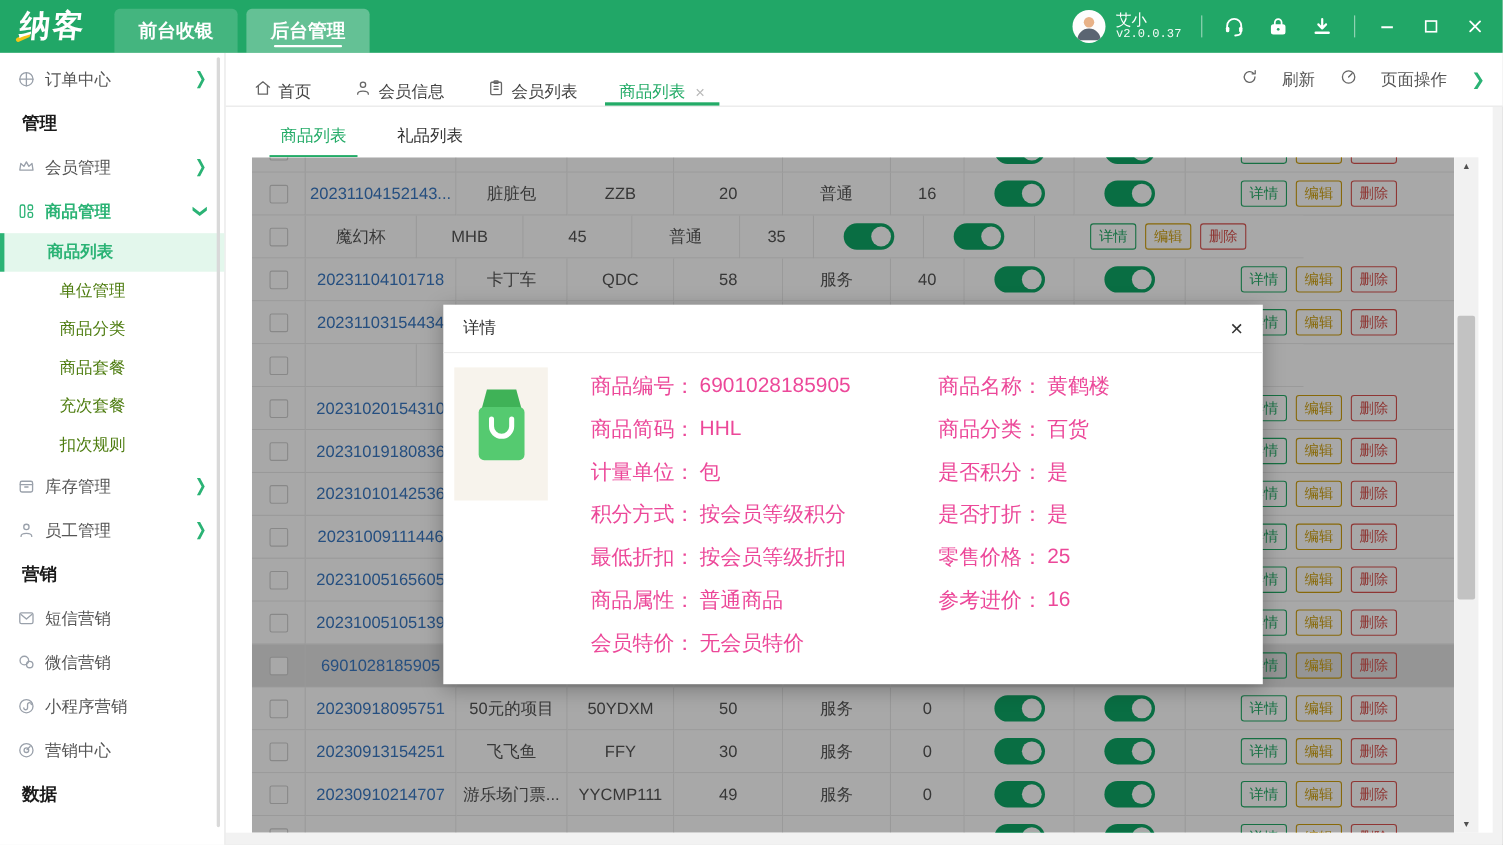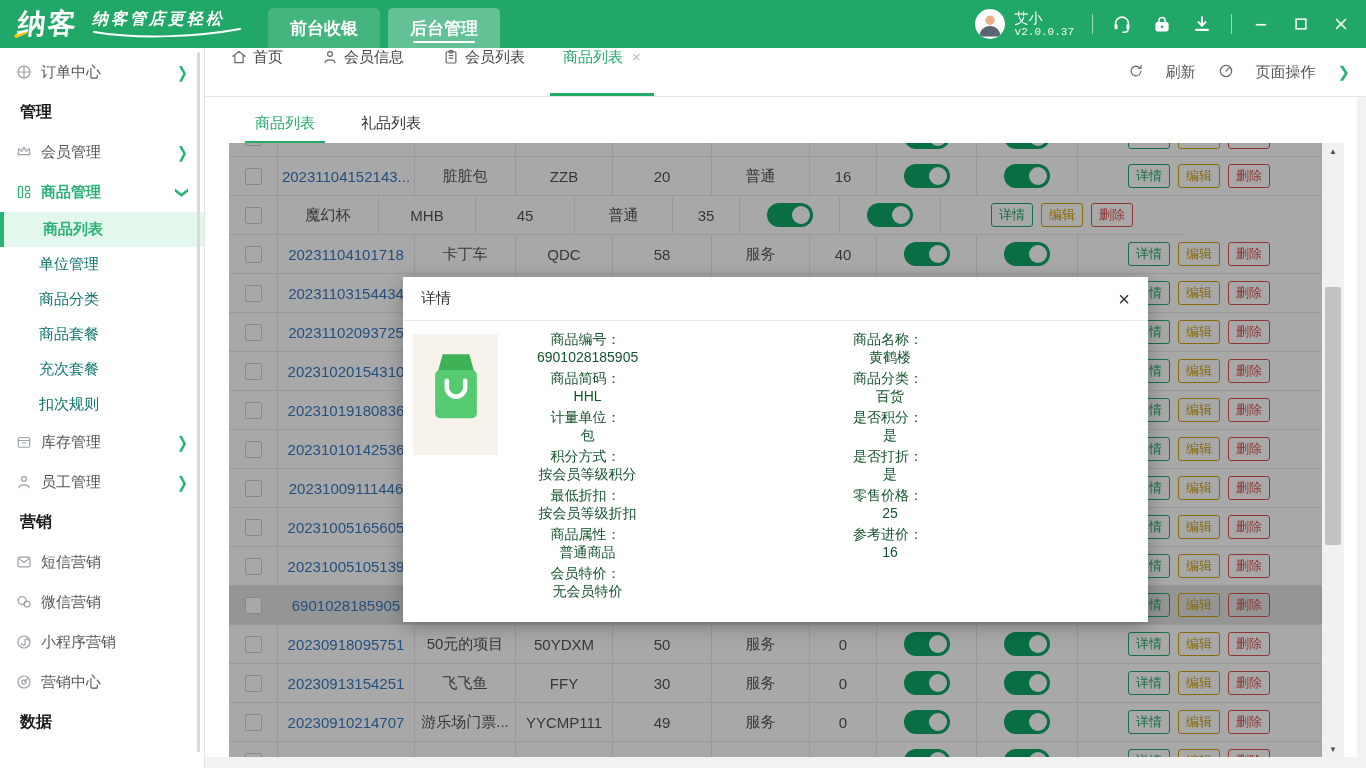--- a/index.html
+++ b/index.html
@@ -26,25 +26,25 @@
   .hsep{width:1px;height:20px;background:rgba(255,255,255,0.55);}
   .hicon{width:22px;height:22px;display:flex;align-items:center;justify-content:center;cursor:pointer;}
   
   #sidebar{position:absolute;left:0;top:48px;width:205px;height:720px;background:#fff;border-right:1px solid #e4e4e4;z-index:40;padding-top:4px;box-sizing:border-box;}
   #sidebar:after{content:"";position:absolute;right:4px;top:4px;width:3px;height:700px;background:#d9d9d9;border-radius:2px;}
   .sitem{height:40px;display:flex;align-items:center;padding-left:14px;color:#555;font-size:15px;cursor:pointer;position:relative;}
   .sitem .sicon{width:20px;height:20px;margin-right:7px;display:flex;align-items:center;justify-content:center;}
   .sitem .chev{position:absolute;right:16px;font-size:13px;color:#2bb375;font-weight:bold;transform:scaleY(1.2);}
   .sitem.act{color:#2bb375;font-weight:bold;}
   .ssection{height:40px;display:flex;align-items:center;padding-left:20px;color:#1a1a1a;font-size:16px;font-weight:bold;}
-  .ssub{height:35px;display:flex;align-items:center;padding-left:39px;color:#0f766e;font-size:15px;cursor:pointer;}
+  .ssub{height:35px;display:flex;align-items:center;padding-left:54px;color:#4d7c0f;font-size:15px;cursor:pointer;}
   .ssub.act{background:#e3f7ec;color:#2bb375;font-weight:bold;border-left:4px solid #2bb375;padding-left:39px;}
   
   #tabbar{position:absolute;left:205px;top:48px;width:1161px;height:48px;background:#fff;border-bottom:1px solid #e6e6e6;display:flex;align-items:stretch;z-index:30;}
-  .ttab{display:flex;align-items:flex-start;gap:5px;padding:0 13px;margin-left:12px;font-size:15px;color:#444;cursor:pointer;border-bottom:3px solid transparent;box-sizing:border-box;}
+  .ttab{display:flex;align-items:flex-end;gap:5px;padding:0 13px;margin-left:12px;font-size:15px;color:#444;cursor:pointer;border-bottom:3px solid transparent;box-sizing:border-box;}
   .ttab.act{color:#23ab67;border-bottom-color:#23ab67;}
   .ttab .tclose{color:#b9b9b9;font-size:15px;margin-left:4px;}
   #tabActions{margin-left:auto;display:flex;align-items:center;gap:22px;padding-right:16px;color:#555;font-size:15px;}
   .taction{display:flex;align-items:center;gap:20px;cursor:pointer;}
   .taction .achev{color:#2bb375;font-weight:bold;margin-left:2px;}
   
   #panel{position:absolute;left:205px;top:97px;width:1152px;height:660px;background:#fff;z-index:10;}
   #innerTabs{position:absolute;left:40px;top:8px;height:38px;display:flex;gap:26px;}
   .itab{display:flex;align-items:center;padding:0 10px;font-size:15px;color:#333;cursor:pointer;border-bottom:2px solid transparent;}
   .itab.act{color:#23ab67;border-bottom-color:#23ab67;}
@@ -74,37 +74,31 @@
   #sthumb{position:absolute;left:3px;top:144px;width:16px;height:258px;background:#c2c2c2;border-radius:2px;cursor:pointer;}
   
   #modal{position:absolute;left:403px;top:277px;width:745px;height:345px;background:#fff;z-index:60;box-shadow:0 4px 18px rgba(0,0,0,0.28);}
   #modalHead{height:44px;border-bottom:1px solid #ececec;display:flex;align-items:center;padding:0 18px;box-sizing:border-box;}
   #modalTitle{font-size:15px;color:#333;}
   #modalClose{margin-left:auto;font-size:20px;color:#333;cursor:pointer;line-height:1;}
   #prodImg{position:absolute;left:10px;top:57px;width:85px;height:121px;background:#f7f3ec;display:flex;align-items:center;justify-content:center;}
   .fcol{position:absolute;top:54px;display:flex;flex-direction:column;}
   .fcol.left{left:134px;}
   .fcol.right{left:450px;}
-  .fline{height:39px;display:flex;align-items:center;font-size:14px;color:#14532d;flex-direction:column;}
+  .fline{height:39px;display:flex;align-items:center;font-size:19px;color:#ec4899;}
   .flabel{margin-right:4px;}
 </style>
 </head>
 <body>
 
 <div id="header">
   <div class="logo-wrap">
     <span class="logo-accent"></span>
     <span class="logo">纳客</span>
   </div>
-  <div class="tagline-wrap">
-    <span class="tagline">纳客管店更轻松</span>
-    <svg class="tagline-swoosh" width="150" height="10" viewBox="0 0 150 10">
-      <path d="M2 4 C 50 12, 110 8, 148 1" stroke="#ffffff" stroke-width="2" fill="none" stroke-linecap="round"></path>
-    </svg>
-  </div>
   <div id="navTabs">
       <div class="ntab">
         <span>前台收银</span>
       </div>
       <div class="ntab act">
         <span>后台管理</span>
         <i class="uline"></i>
       </div>
     </div>
   <div id="headerRight">
@@ -423,23 +417,20 @@
           </div>
           <div class="c cact">
             <button class="abtn b0">详情</button>
             <button class="abtn b1">编辑</button>
             <button class="abtn b2">删除</button>
           </div>
         </div>
         <div class="trow">
           <div class="c cbx">
             <span class="checkbox"></span>
-          </div>
-          <div class="c cid">
-            <a class="idlink">20231102093725</a>
           </div>
           <div class="c cname"></div>
           <div class="c ccode"></div>
           <div class="c cprice"></div>
           <div class="c ctype"></div>
           <div class="c cstock"></div>
           <div class="c ctog">
             <span class="toggle"></span>
           </div>
           <div class="c ctog2">

